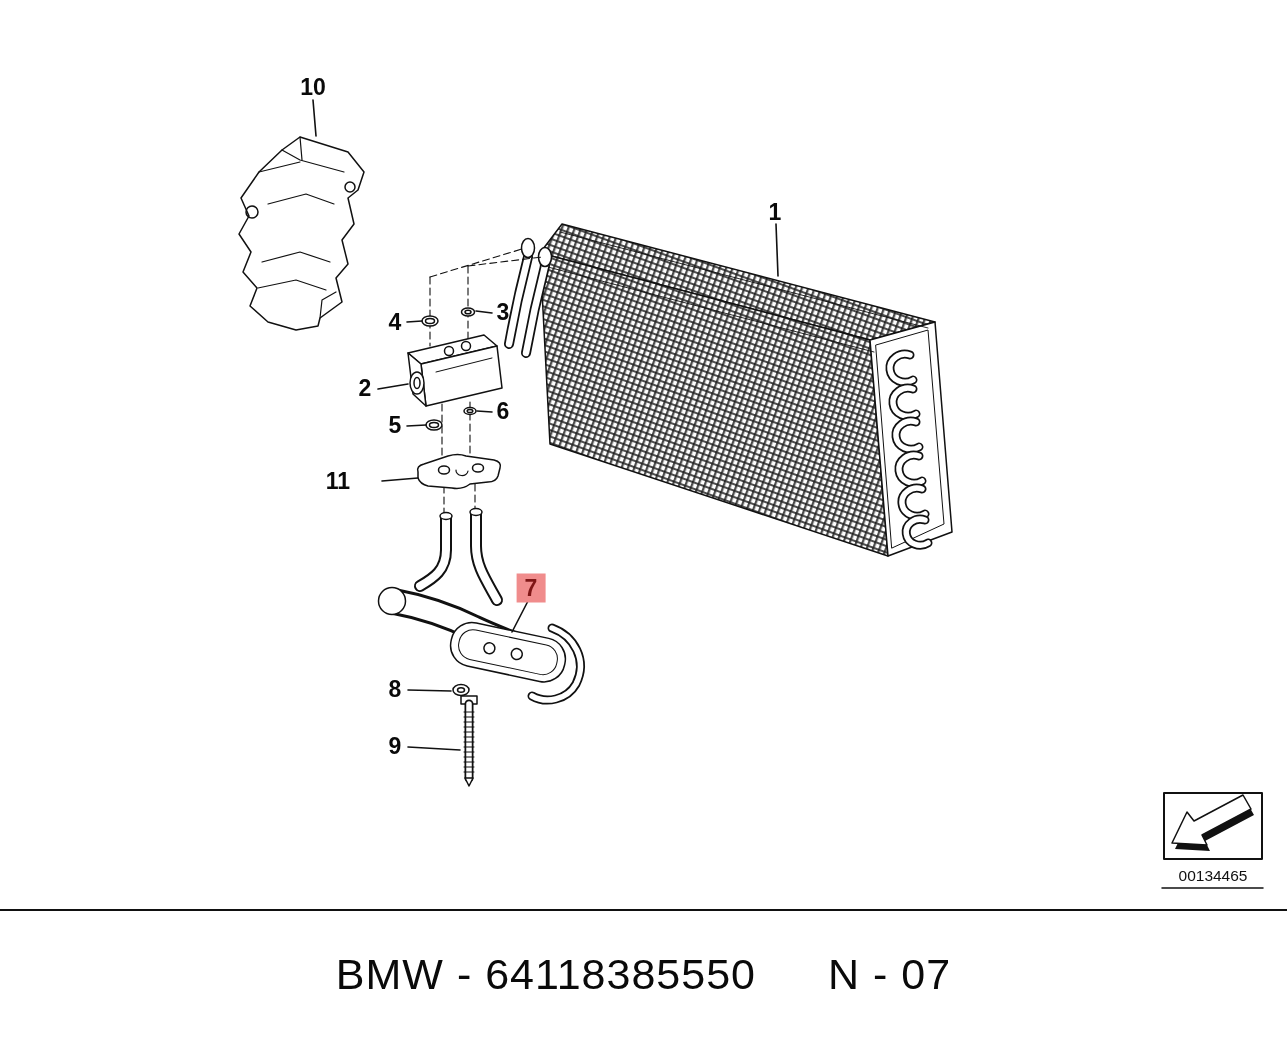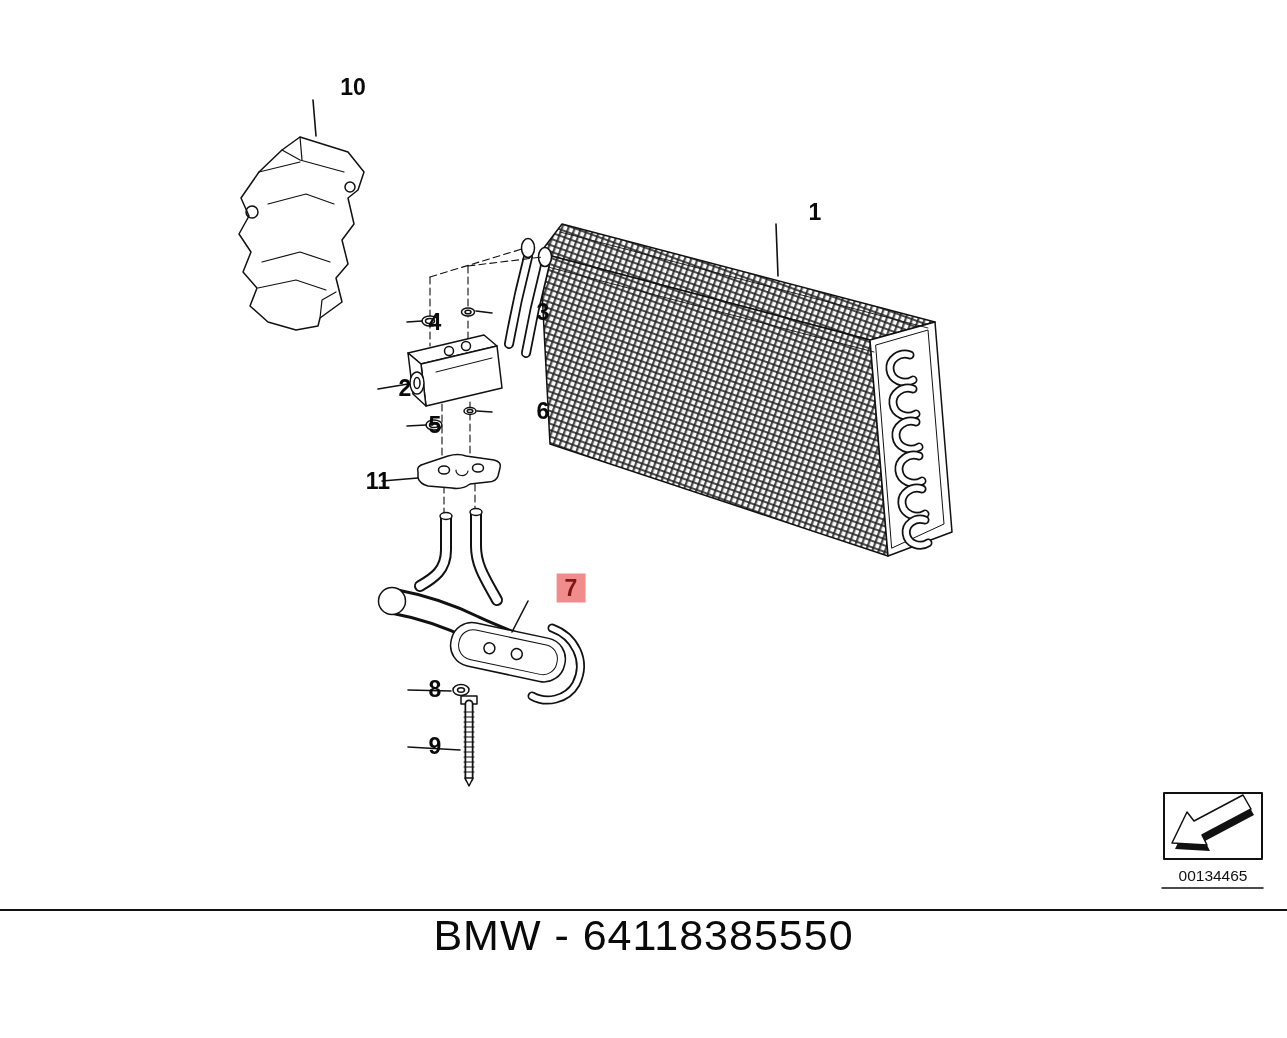--- a/index.html
+++ b/index.html
@@ -5,29 +5,29 @@
   html,body { margin:0; padding:0; background:#fff; }
   .page {
     position:relative; width:1287px; height:1038px; background:#fff;
     font-family:"Liberation Sans", sans-serif; overflow:hidden;
   }
   .diagram-area { position:absolute; left:0; top:0; width:1287px; height:909px; }
   .diagram-area svg { display:block; }
   .callout {
     position:absolute; transform:translate(-50%,-50%);
     font-weight:bold; font-size:23px; color:#0a0a0a; line-height:1;
-    user-select:none; white-space:nowrap;margin-left:40px;
+    user-select:none; white-space:nowrap;
   }
   .callout.highlight {
     background:#f08c8c; color:#7f1616; padding:3px 8px;
   }
   .footer {
     position:absolute; left:0; top:909px; width:1287px; height:129px;
     border-top:2px solid #111; box-sizing:border-box;
-    display:flex; justify-content:center; gap:72px;
+    display:flex; align-items:center; justify-content:center; gap:72px;
     font-size:43px; color:#0a0a0a; letter-spacing:1px; background:#fff;
   }
 </style>
 </head>
 <body>
 
 <div class="page">
 
   <div class="diagram-area">
     <svg width="1287" height="909" viewBox="0 0 1287 909" stroke="#111" fill="none" stroke-width="1.5" stroke-linecap="round" stroke-linejoin="round">
@@ -219,15 +219,16 @@
     <div class="callout" style="left:503px; top:411px">6</div>
     <div class="callout" style="left:395px; top:425px">5</div>
     <div class="callout" style="left:338px; top:481px">11</div>
     <div class="callout highlight" style="left:531px; top:588px">7</div>
     <div class="callout" style="left:395px; top:689px">8</div>
     <div class="callout" style="left:395px; top:746px">9</div>
   </div>
 
   <div class="footer">
     <span>BMW - 64118385550</span>
+    <span>N - 07</span>
   </div>
 
 </div>
 
 </body></html>

